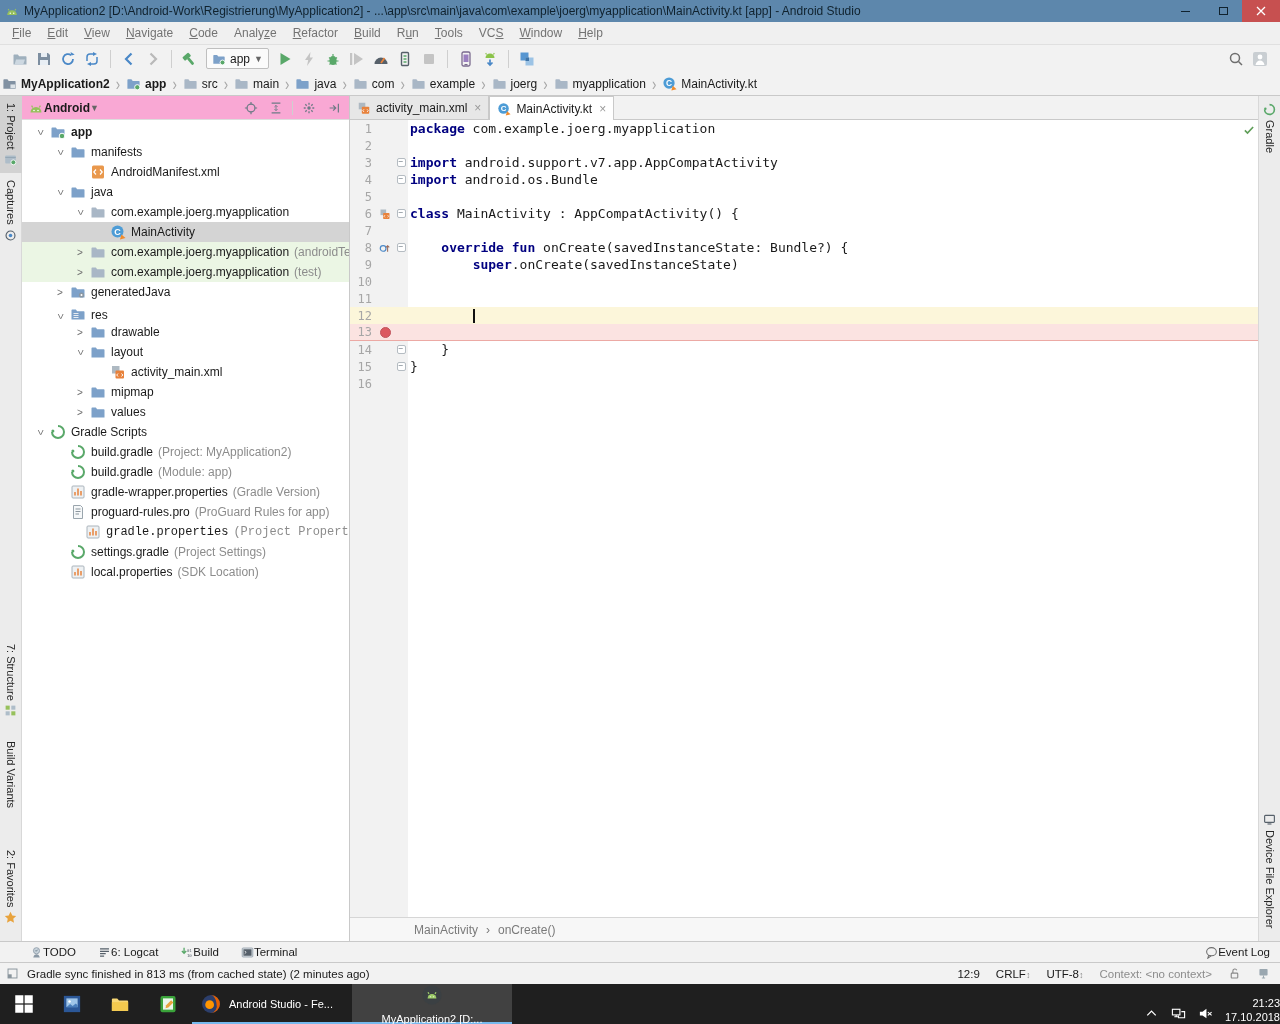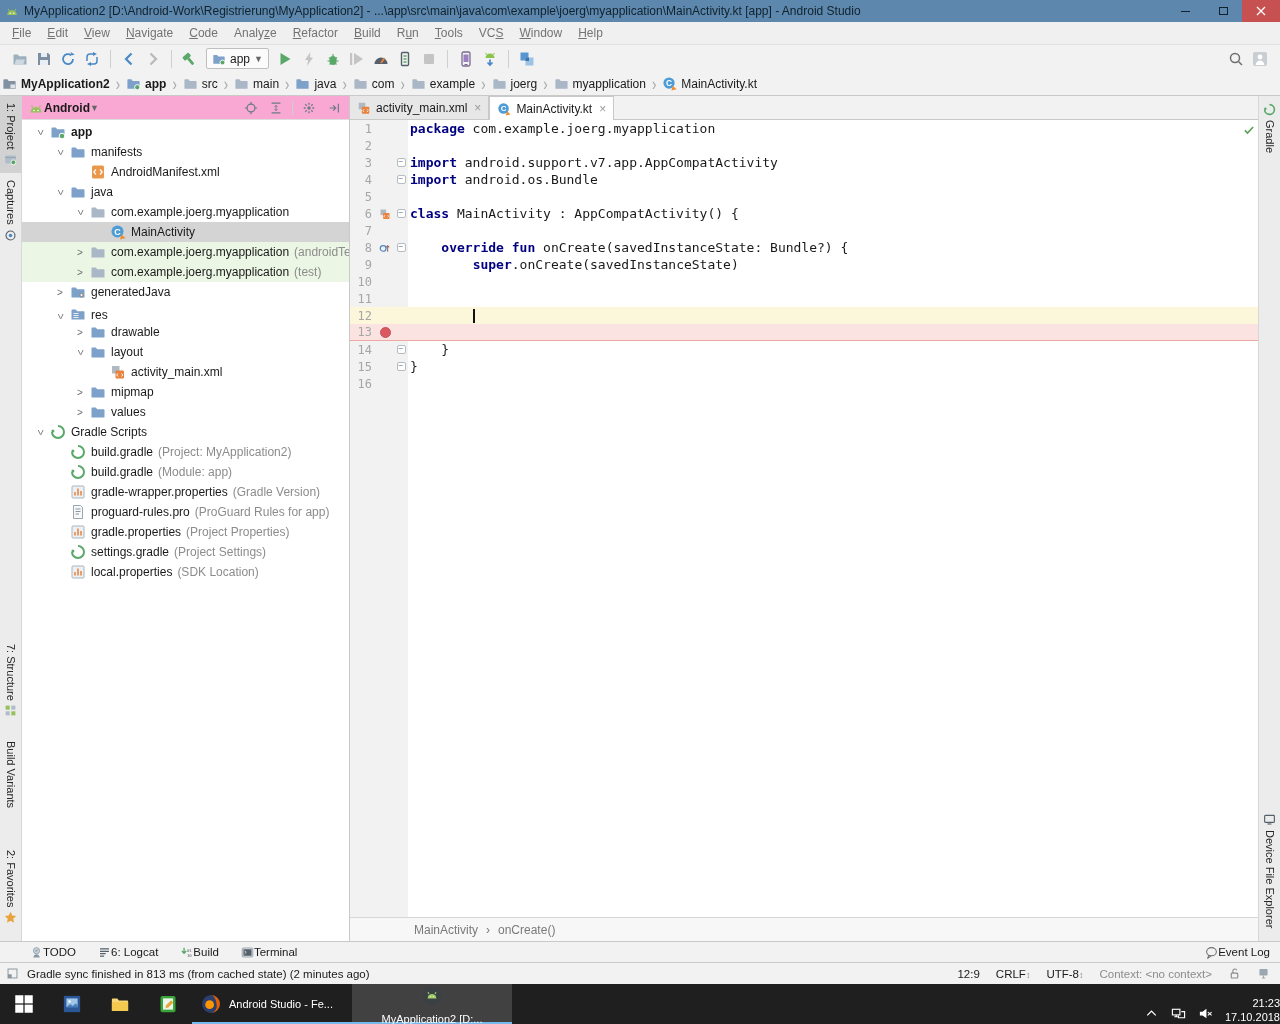--- a/index.html
+++ b/index.html
@@ -717,21 +717,21 @@
           <span class="arr"></span>
           <span class="ic">
             <svg viewBox="0 0 16 16" xmlns="http://www.w3.org/2000/svg">
               <path d="M3.5 1.5h7l2 2v11h-9z" fill="#f6f8f9" stroke="#9aa5ad"></path>
               <path d="M5.5 5h5M5.5 7.5h5M5.5 10h3.5" stroke="#8a959d" stroke-width="1"></path>
             </svg>
           </span>
           <span class="name">proguard-rules.pro</span>
           <span class="extra">(ProGuard Rules for app)</span>
         </div>
-        <div class="row" style="padding-left: 28px;">
+        <div class="row" style="padding-left: 43px; font-family: Liberation Mono, monospace;">
           <span class="arr"></span>
           <span class="ic">
             <svg viewBox="0 0 16 16" xmlns="http://www.w3.org/2000/svg">
               <rect x="2" y="2" width="12" height="12" rx="1" fill="#eef1f3" stroke="#aab4bc"></rect>
               <path d="M5 11.5V8M8 11.5V4.5M11 11.5V7" stroke="#e8823c" stroke-width="1.5"></path>
             </svg>
           </span>
           <span class="name">gradle.properties</span>
           <span class="extra">(Project Properties)</span>
         </div>

